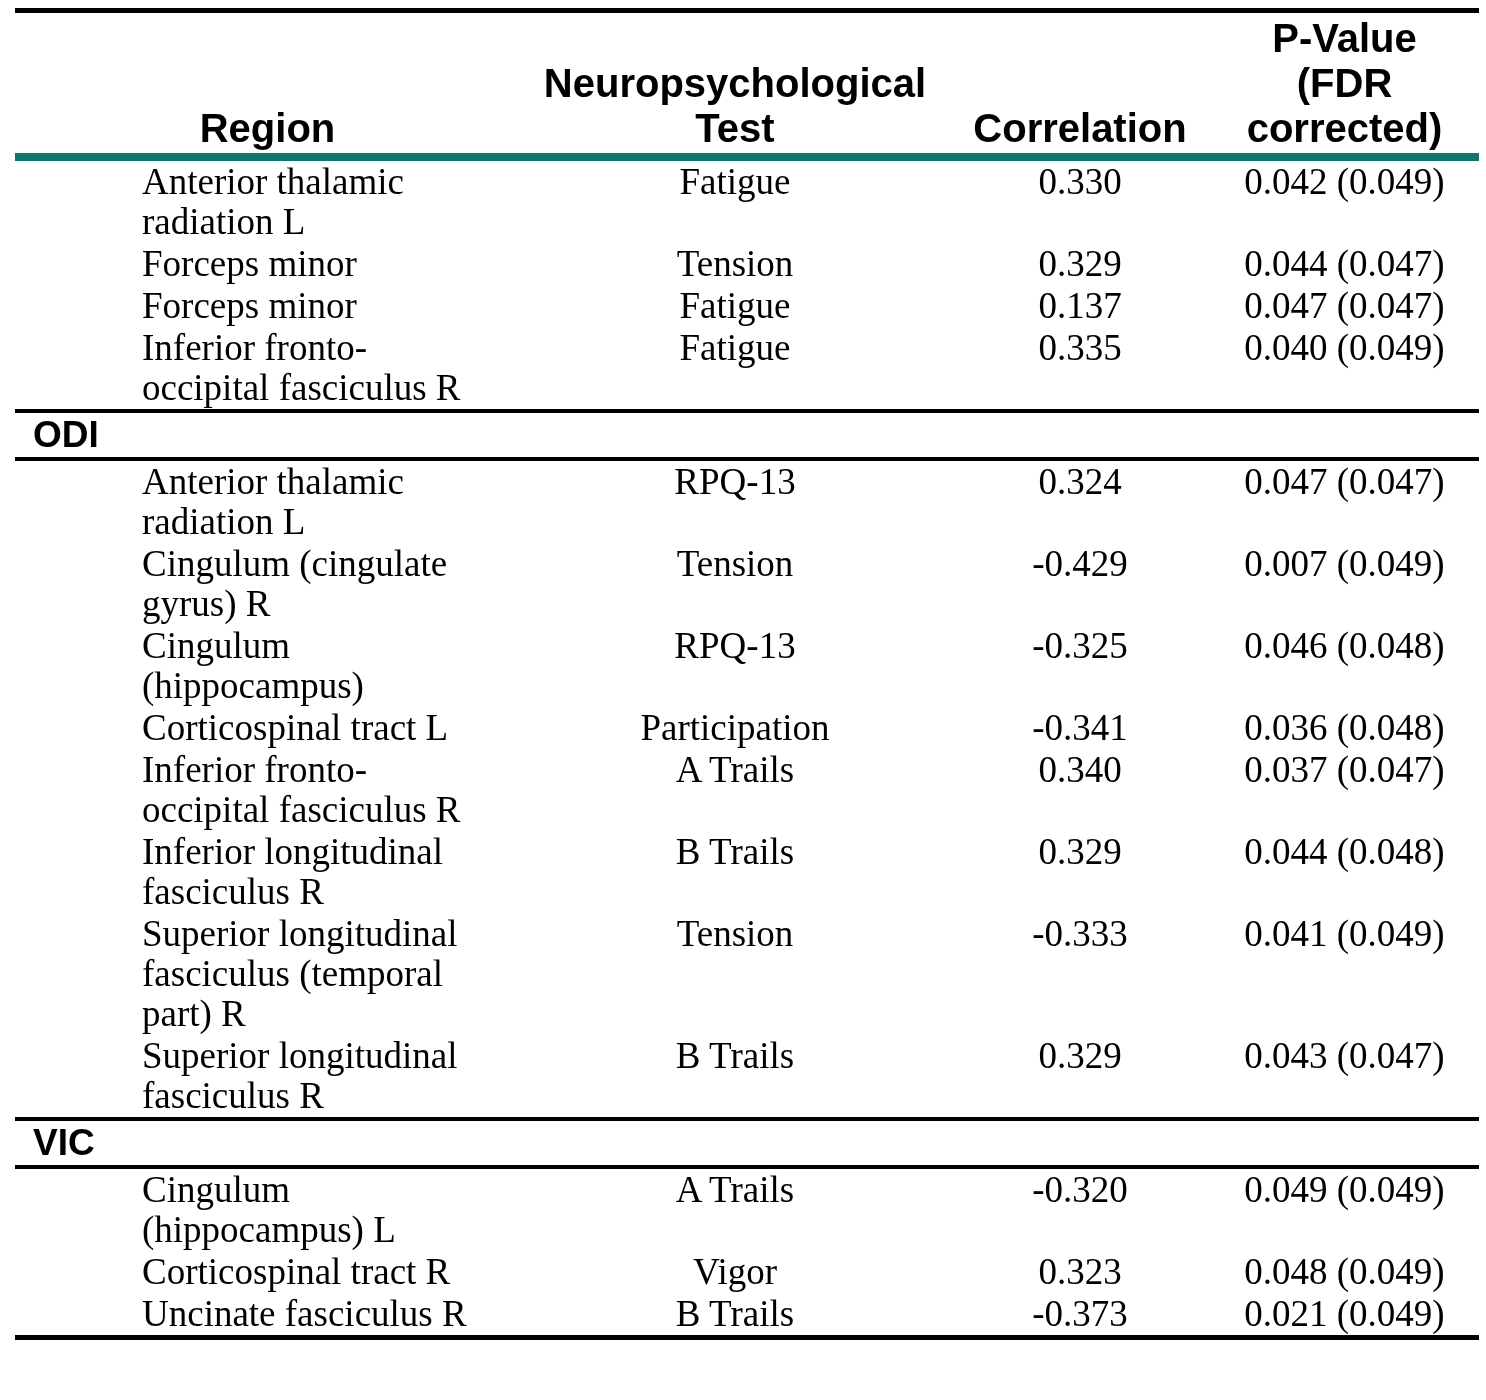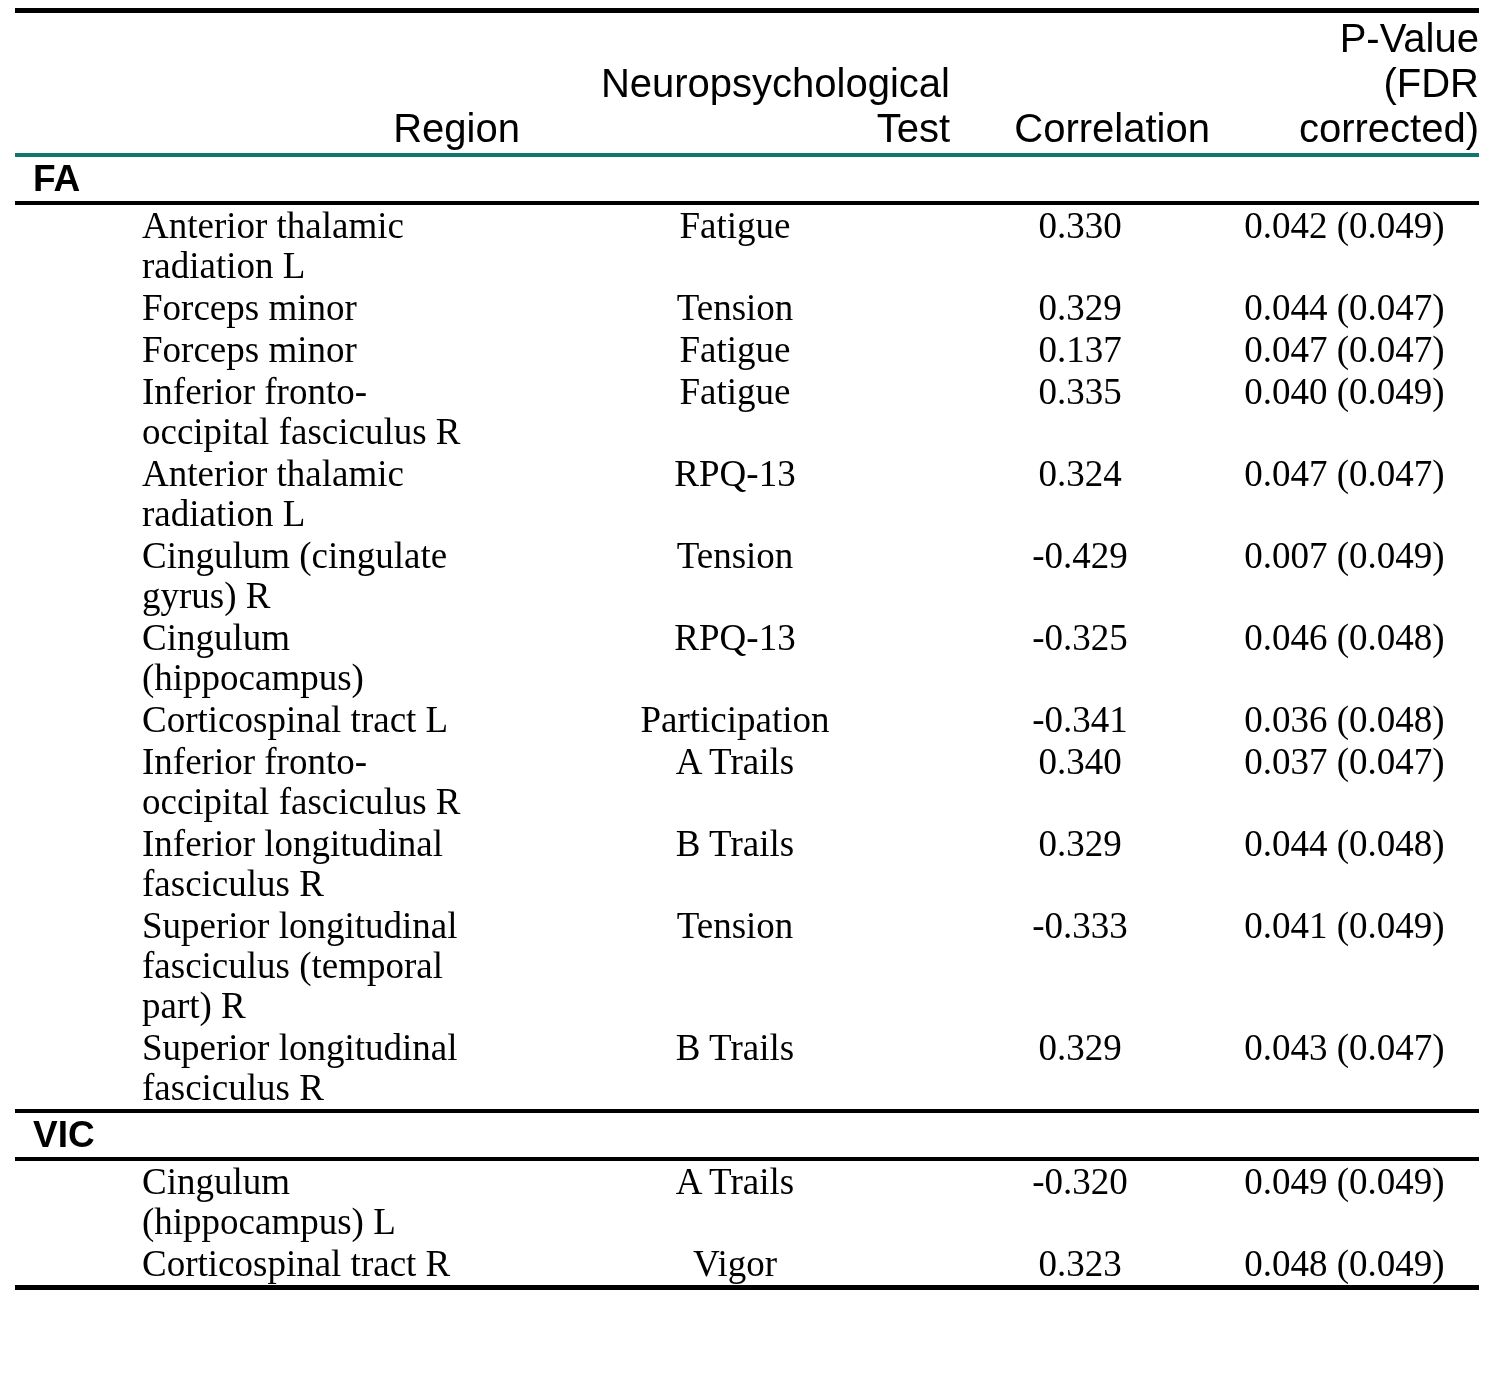--- a/index.html
+++ b/index.html
@@ -21,28 +21,28 @@
     margin: 8px 0 0 15px;
     border-top: 5px solid #000;
     border-bottom: 5px solid #000;
   }
   col.c-region { width: 505px; }
   col.c-test   { width: 430px; }
   col.c-corr   { width: 260px; }
   col.c-pval   { width: 269px; }
 
   thead th {
-    font-weight: normal;
+    font-weight: bold;
     font-size: 40px;
     line-height: 45px;
     vertical-align: bottom;
-    text-align: right;
+    text-align: center;
     white-space: pre-line;
     padding: 3px 0 2px 0;
-    border-bottom: 4px solid #0f766e;
+    border-bottom: 8px solid #0f766e;
   }
 
   tr.section-row td {
     border-top: 4px solid #000;
     border-bottom: 4px solid #000;
     font-weight: bold;
     font-size: 37px;
     line-height: 40px;
     text-align: left;
     padding: 2px 0 2px 18px;
@@ -79,23 +79,20 @@
       <th>Region</th>
       <th>Neuropsychological
 Test</th>
       <th>Correlation</th>
       <th>P-Value
 (FDR
 corrected)</th>
     </tr>
   </thead>
   <tbody>
-  <tr class="section-row">
-    <td colspan="4">FA</td>
-  </tr>
 
   <tr>
     <td class="data region-cell">Anterior thalamic
 radiation L</td>
     <td class="data test-cell">Fatigue</td>
     <td class="data corr-cell">0.330</td>
     <td class="data pval-cell">0.042 (0.049)</td>
   </tr>
 
   <tr>
@@ -113,20 +110,23 @@
   </tr>
 
   <tr>
     <td class="data region-cell">Inferior fronto-
 occipital fasciculus R</td>
     <td class="data test-cell">Fatigue</td>
     <td class="data corr-cell">0.335</td>
     <td class="data pval-cell">0.040 (0.049)</td>
   </tr>
 
+  <tr class="section-row">
+    <td colspan="4">ODI</td>
+  </tr>
 
   <tr>
     <td class="data region-cell">Anterior thalamic
 radiation L</td>
     <td class="data test-cell">RPQ-13</td>
     <td class="data corr-cell">0.324</td>
     <td class="data pval-cell">0.047 (0.047)</td>
   </tr>
 
   <tr>
@@ -197,14 +197,20 @@
     <td class="data pval-cell">0.049 (0.049)</td>
   </tr>
 
   <tr>
     <td class="data region-cell">Corticospinal tract R</td>
     <td class="data test-cell">Vigor</td>
     <td class="data corr-cell">0.323</td>
     <td class="data pval-cell">0.048 (0.049)</td>
   </tr>
 
+  <tr>
+    <td class="data region-cell">Uncinate fasciculus R</td>
+    <td class="data test-cell">B Trails</td>
+    <td class="data corr-cell">-0.373</td>
+    <td class="data pval-cell">0.021 (0.049)</td>
+  </tr>
 </tbody>
 </table>
 
 </body></html>

